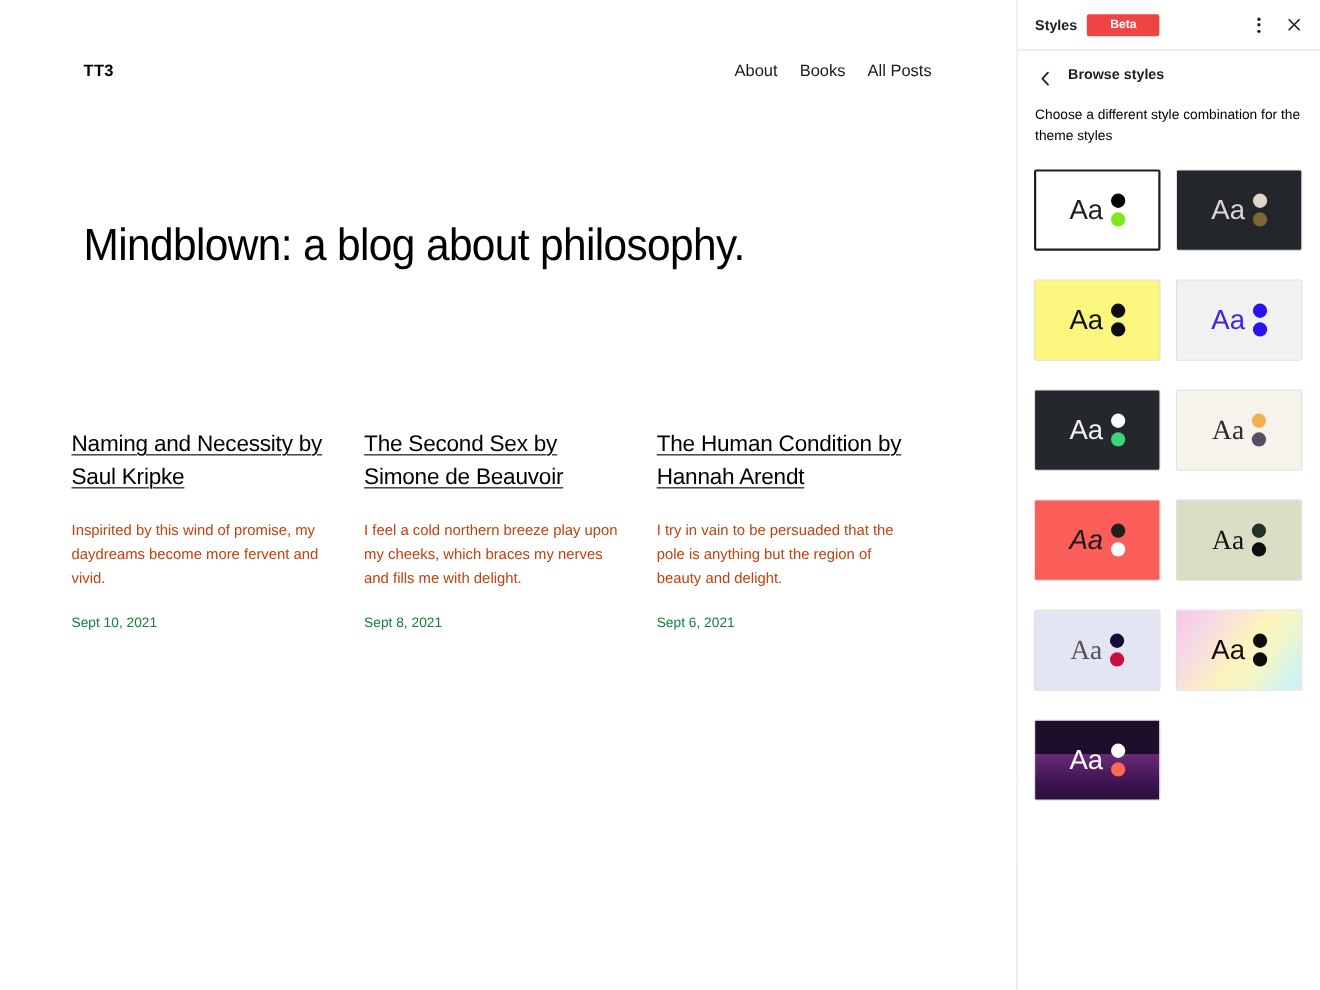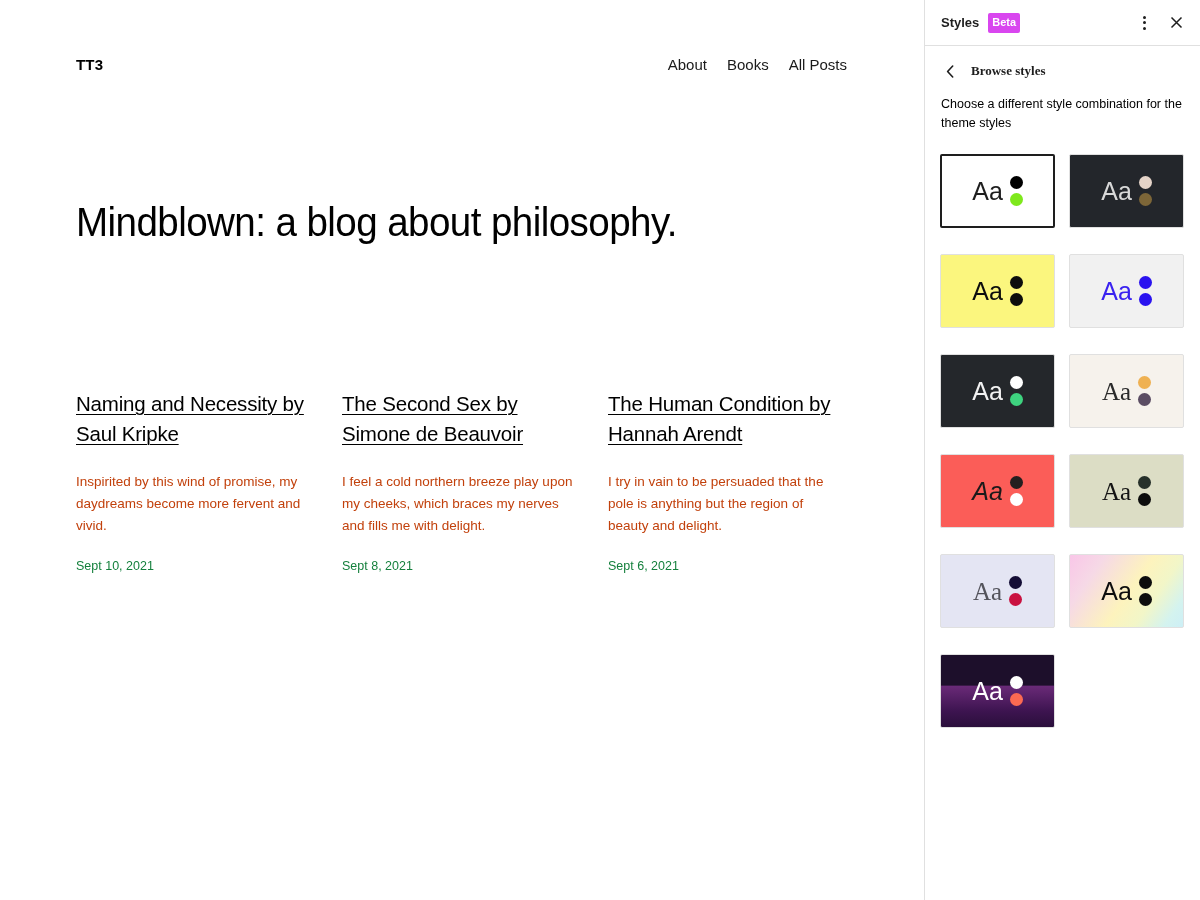--- a/index.html
+++ b/index.html
@@ -31,21 +31,21 @@
   .hero {
     position: absolute; top: 200px; left: 76px; right: 60px;
     font-size: 41px; font-weight: 400; color: #000;
     letter-spacing: -0.6px; line-height: 1.1;
     font-family: "Liberation Sans Narrow", "Liberation Sans", sans-serif;
     transform: scaleX(0.94); transform-origin: left center;
   }
 
   
   .posts {
-    position: absolute; top: 389px; left: 76px;
+    position: absolute; top: 389px; left: 65px;
     width: 772px;
     display: grid; grid-template-columns: repeat(3, 236px); gap: 16px 30px;
   }
   .post-title {
     display: block;
     font-size: 20.5px; line-height: 30px; color: #000;
     text-decoration: underline; text-underline-offset: 3px;
     text-decoration-thickness: 1px;
     letter-spacing: -0.2px;
     font-family: "Liberation Sans", sans-serif;
@@ -89,34 +89,34 @@
     display: flex; flex-direction: column;
   }
   .panel-header {
     height: 46px; flex: 0 0 46px;
     display: flex; align-items: center;
     padding: 0 8px 0 16px;
     border-bottom: 1px solid #e0e0e0;
   }
   .panel-title { font-size: 13px; font-weight: 700; color: #1e1e1e; }
   .beta-badge {
-    margin-left: 9px; background: #d946ef; color: #fff;
+    margin-left: 9px; background: #ef4444; color: #fff;
     font-size: 11px; font-weight: 600;
-    padding: 4px 4px 5px; border-radius: 2px; line-height: 1;
+    padding: 4px 21px 5px; border-radius: 2px; line-height: 1;
   }
   .header-spacer { flex: 1 1 auto; }
   .icon-btn {
     width: 32px; height: 32px; border: none; background: transparent;
     display: flex; align-items: center; justify-content: center;
     cursor: pointer; border-radius: 2px; color: #1e1e1e;
   }
   .kebab { display: flex; flex-direction: column; gap: 2.5px; align-items: center; }
   .kebab i { width: 3px; height: 3px; border-radius: 50%; background: #1e1e1e; display: block; }
 
-  .panel-nav { display: flex; align-items: center; padding: 14px 28px 0 14px; font-family: Liberation Serif, serif; }
+  .panel-nav { display: flex; padding: 14px 28px 0 14px; }
   .back-chevron {
     width: 22px; height: 22px; display: flex; align-items: center; justify-content: center;
     cursor: pointer; background: transparent; border: none;
   }
   .panel-subtitle { font-size: 13px; font-weight: 700; color: #1e1e1e; margin-left: 10px; }
   .panel-desc {
     margin: 13px 18px 0 16px;
     font-size: 12.5px; line-height: 19px; color: #000000;
   }
 

